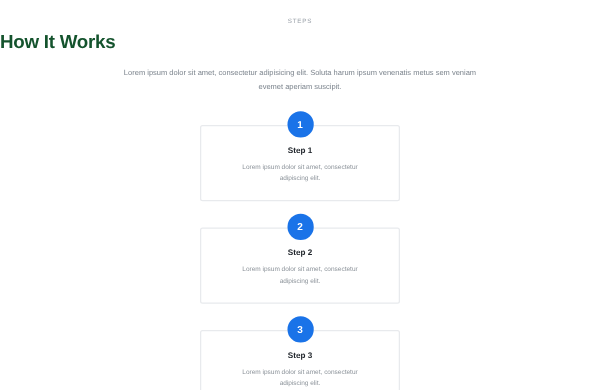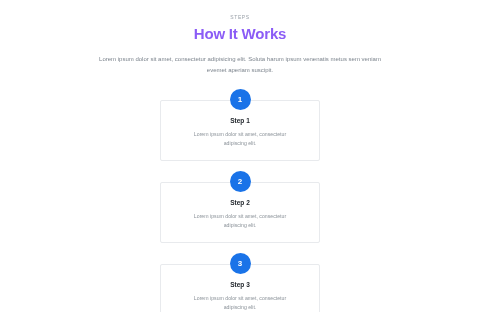--- a/index.html
+++ b/index.html
@@ -22,24 +22,24 @@
   }
   .eyebrow {
     text-align: center;
     font-size: 5px;
     letter-spacing: 0.6px;
     color: #9aa1a9;
     text-transform: uppercase;
     margin-bottom: 5px;
   }
   .headline {
-    text-align: center;
+    text-align: left;
     font-size: 15px;
     font-weight: bold;
-    color: #8b5cf6;
+    color: #14532d;
     letter-spacing: -0.2px;
     margin: 0 0 12px 0;
   }
   .intro {
     width: 290px;
     margin: 0 auto 14px auto;
     text-align: center;
     font-size: 6px;
     line-height: 1.75;
     color: #7c848d;

